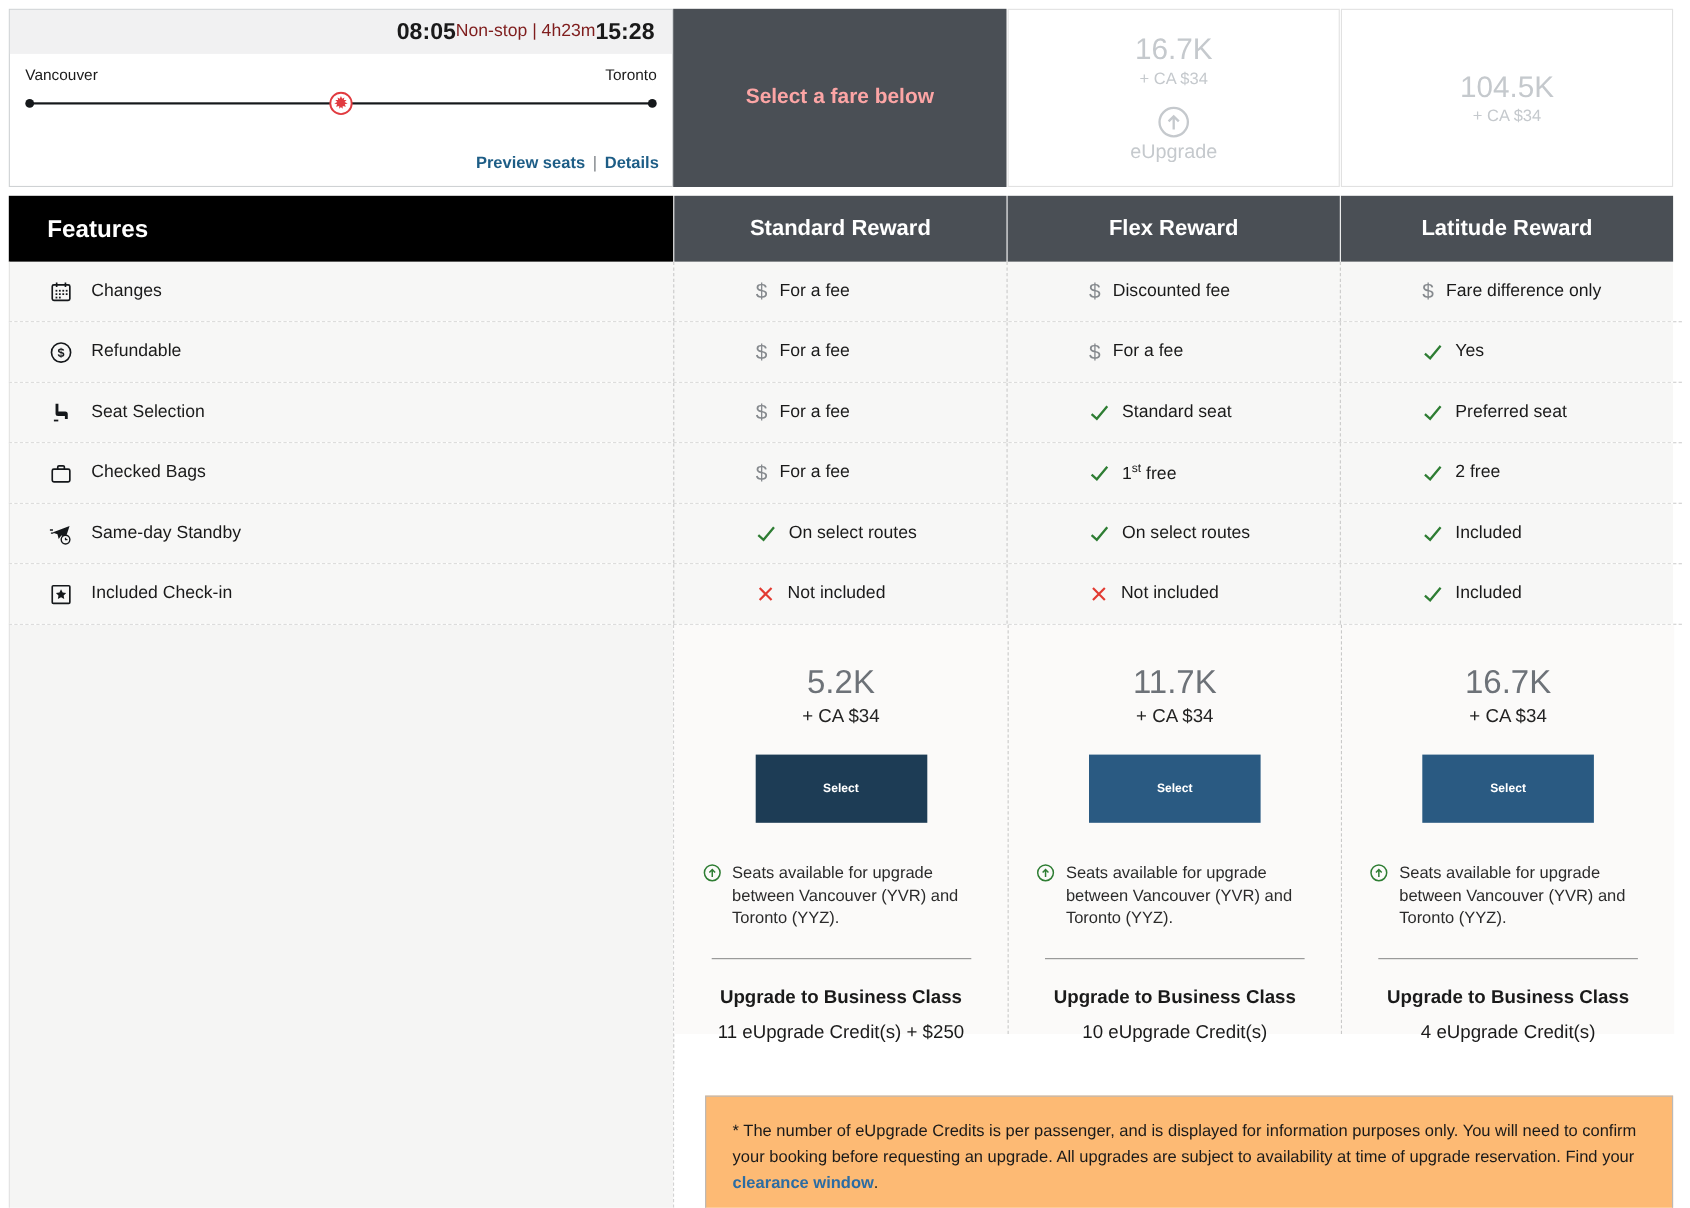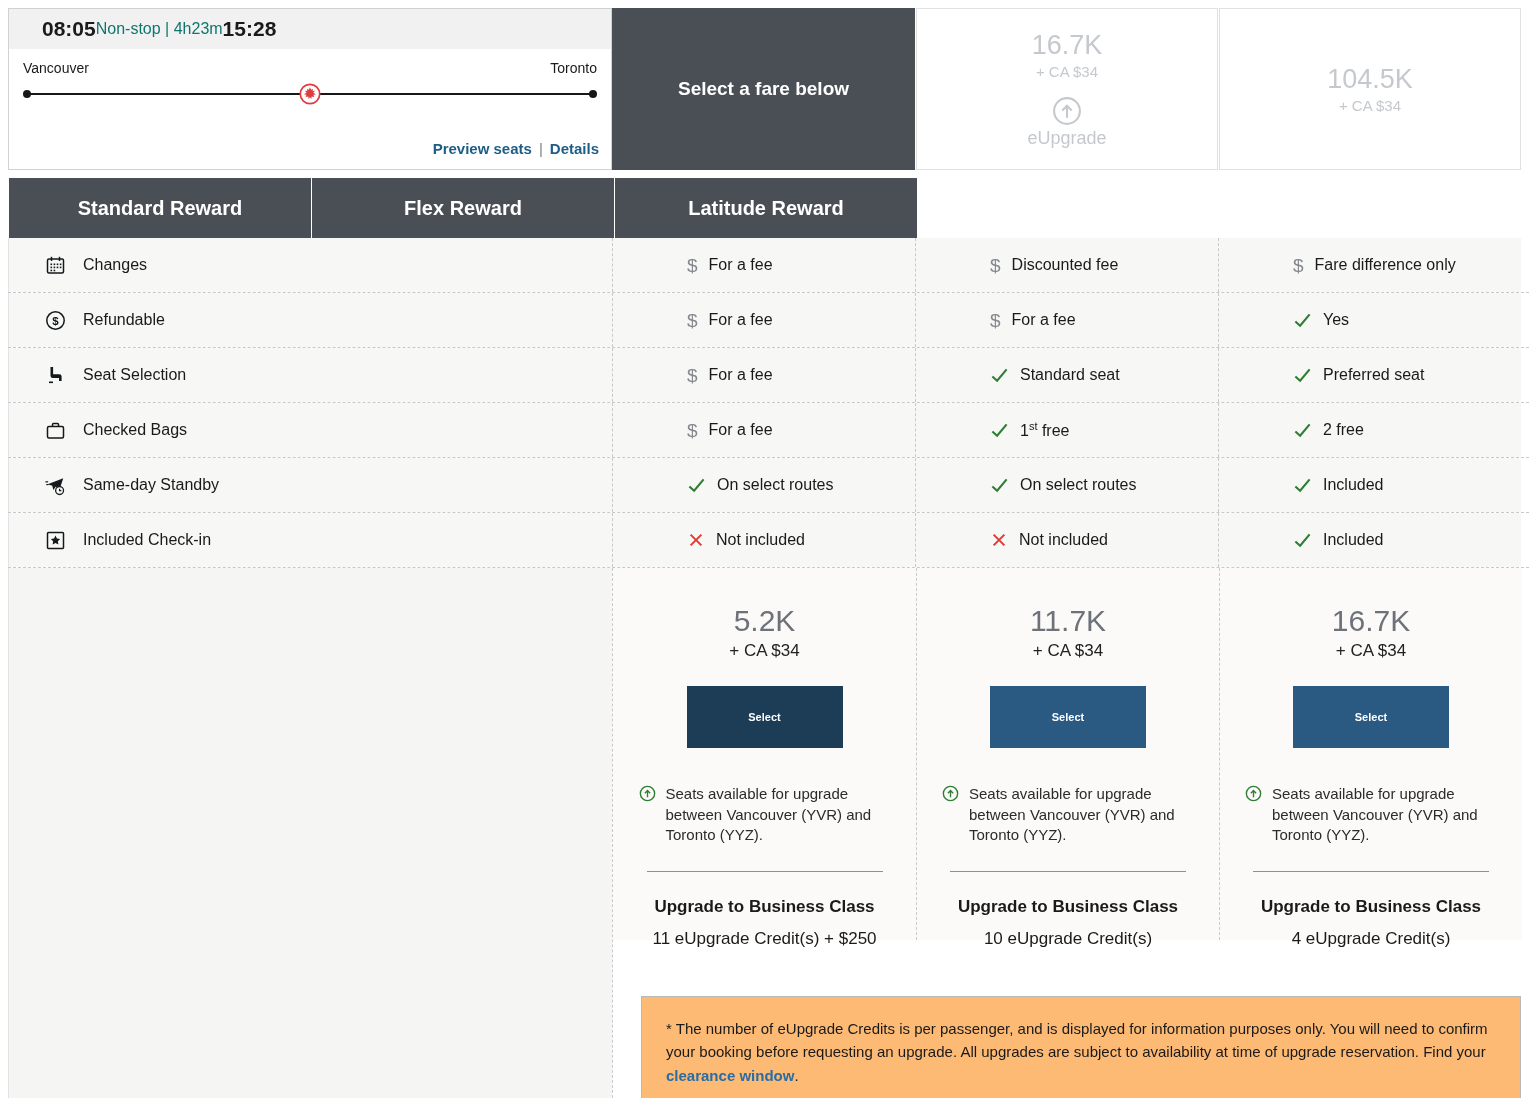--- a/index.html
+++ b/index.html
@@ -2,35 +2,35 @@
 <html><head>
 <meta charset="utf-8">
 <style>
   * { margin:0; padding:0; box-sizing:border-box; }
   html,body { width:1536px; height:1098px; background:#fff; font-family:"Liberation Sans", sans-serif; color:#1a1a1a; }
   .page { padding:8px 0 0 8px; width:1529px; }
 
   
   .top-row { display:flex; height:162px; }
   .flight-card { width:604px; border:1px solid #cfd2d4; background:#fff; display:flex; flex-direction:column; }
-  .times-bar { display:flex; justify-content:flex-start; align-items:center; background:#f1f1f2; padding:8px 33px; }
+  .times-bar { display:flex; justify-content:flex-end; align-items:center; background:#f1f1f2; padding:8px 16px; }
   .time { font-size:21px; font-weight:bold; }
-  .stops { font-size:16px; color:#0f766e; }
+  .stops { font-size:16px; color:#7f1d1d; }
   .route { padding:0 14px; }
   .cities { display:flex; justify-content:space-between; font-size:14px; margin-top:11px; }
   .route-line { position:relative; height:24px; margin-top:7px; }
   .route-line .track { position:absolute; left:6px; right:6px; top:10px; border-top:2px solid #15181b; }
   .dot { position:absolute; top:7px; width:8px; height:8px; border-radius:50%; background:#15181b; }
   .dot.start { left:0; } .dot.end { right:0; }
   .roundel { position:absolute; left:50%; top:0; transform:translateX(-50%); }
   .card-links { margin-top:auto; text-align:right; padding:0 12px 12px 0; font-size:15px; font-weight:bold; color:#1d5d86; }
   .card-links .sep { color:#7d8287; font-weight:normal; padding:0 7px; }
   .card-links a { color:#1d5d86; text-decoration:none; cursor:pointer; }
 
-  .fare-prompt { width:303px; background:#4a4f55; color:#ffffff; font-size:19px; font-weight:bold; display:flex; align-items:center; justify-content:center; }
+  .fare-prompt { width:303px; background:#4a4f55; color:#fca5a5; font-size:19px; font-weight:bold; display:flex; align-items:center; justify-content:center; }
   .collapsed-cell { width:302px; margin-left:1px; background:#fff; border:1px solid #e1e1e1; display:flex; flex-direction:column; align-items:center; justify-content:center; color:#c5c9cd; }
   .collapsed-points { font-size:27px; }
   .collapsed-cash { font-size:15px; margin-top:2px; }
   .collapsed-eupg { margin-top:16px; display:flex; flex-direction:column; align-items:center; }
   .collapsed-eupg-label { font-size:18px; margin-top:2px; }
 
   
   .header-row { display:flex; height:60px; margin-top:8px; }
   .hdr-features { width:604px; background:#000; color:#fff; font-size:22px; font-weight:bold; display:flex; align-items:center; padding-left:35px; }
   .hdr-fare { width:302px; margin-left:1px; background:#4a4f55; color:#fff; font-size:20px; font-weight:bold; display:flex; align-items:center; justify-content:center; }
@@ -120,20 +120,23 @@
       </span>
     </div>
 
     <div class="collapsed-cell">
       <span class="collapsed-points">104.5K</span>
       <span class="collapsed-cash">+ CA $34</span>
     </div>
   </div>
 
   <div class="header-row">
+    <div class="hdr-features">
+      <span>Features</span>
+    </div>
     <div class="hdr-fare">
         <span>Standard Reward</span>
       </div>
     <div class="hdr-fare">
         <span>Flex Reward</span>
       </div>
     <div class="hdr-fare">
         <span>Latitude Reward</span>
       </div>
   </div>

